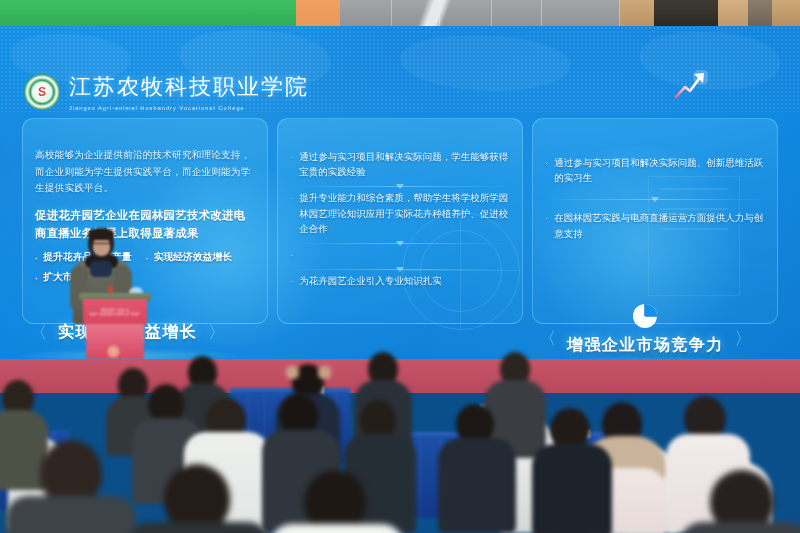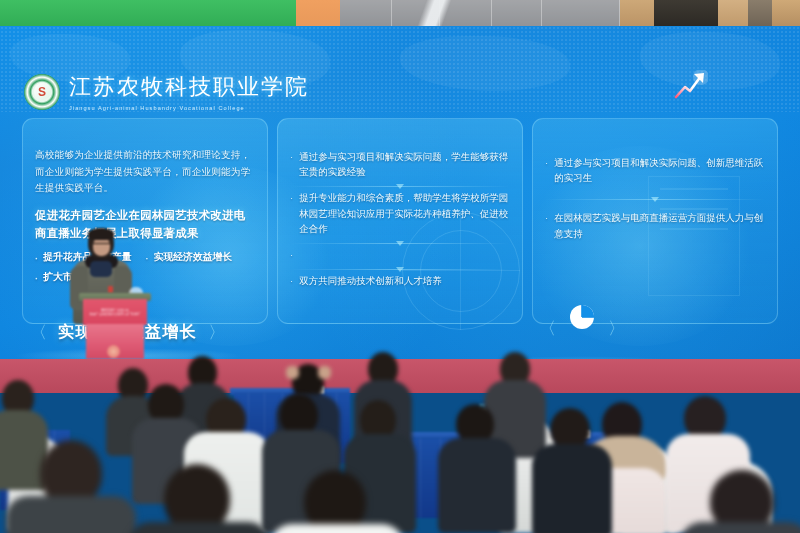--- a/index.html
+++ b/index.html
@@ -266,21 +266,21 @@
             <span class="bullet">·</span>
             <span>提升专业能力和综合素质，帮助学生将学校所学园林园艺理论知识应用于实际花卉种植养护、促进校企合作</span>
           </li>
           <div class="divider"></div>
           <li>
             <span class="bullet">·</span>
           </li>
           <div class="divider"></div>
           <li>
             <span class="bullet">·</span>
-            <span>双方共同推动技术创新和人才培养</span>
+            <span>为花卉园艺企业引入专业知识扎实</span>
           </li>
         </ul>
       </div>
 
       <div class="col">
         <ul class="blist" style="margin-top:14px;">
           <li>
             <span class="bullet">·</span>
             <span>通过参与实习项目和解决实际问题、创新思维活跃的实习生</span>
           </li>
@@ -306,20 +306,21 @@
       <span class="chev" style="margin-top:20px;">〈</span>
       <div class="botcol">
         <div class="pie-icon">
           <svg width="30" height="30" viewBox="0 0 30 30">
             <circle cx="15" cy="16" r="12" fill="#ffffff"></circle>
             <path d="M15 16 L15 4 A12 12 0 0 1 27 16 Z" fill="#1390e8"></path>
             <rect x="14.2" y="4" width="1.6" height="12" fill="#1390e8"></rect>
             <rect x="15" y="15.2" width="12" height="1.6" fill="#1390e8"></rect>
           </svg>
         </div>
+        <div class="bot-text">增强企业市场竞争力</div>
         <div class="halo" style="top:56px;"></div>
       </div>
       <span class="chev" style="margin-top:20px;">〉</span>
     </div>
   </div>
 
   <div class="speaker blur">
     <div class="sp-body"></div>
     <div class="sp-shoulderL"></div>
     <div class="sp-shoulderR"></div>

